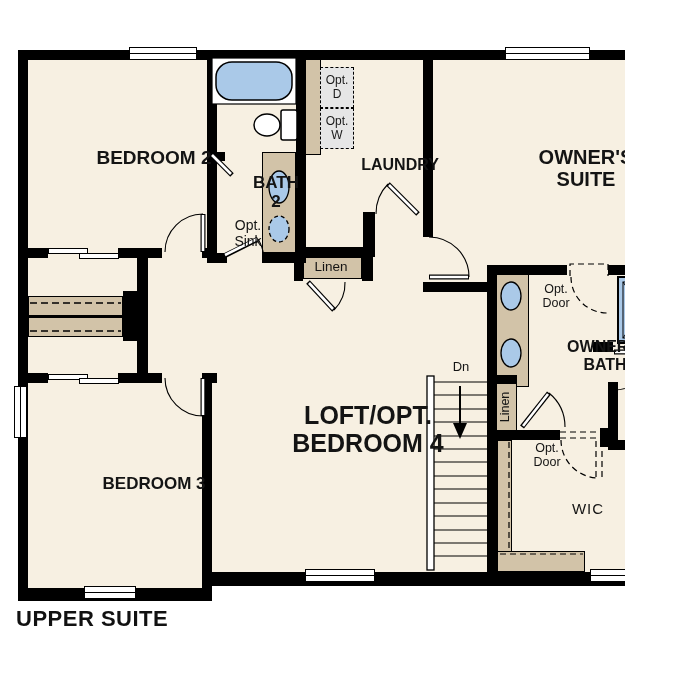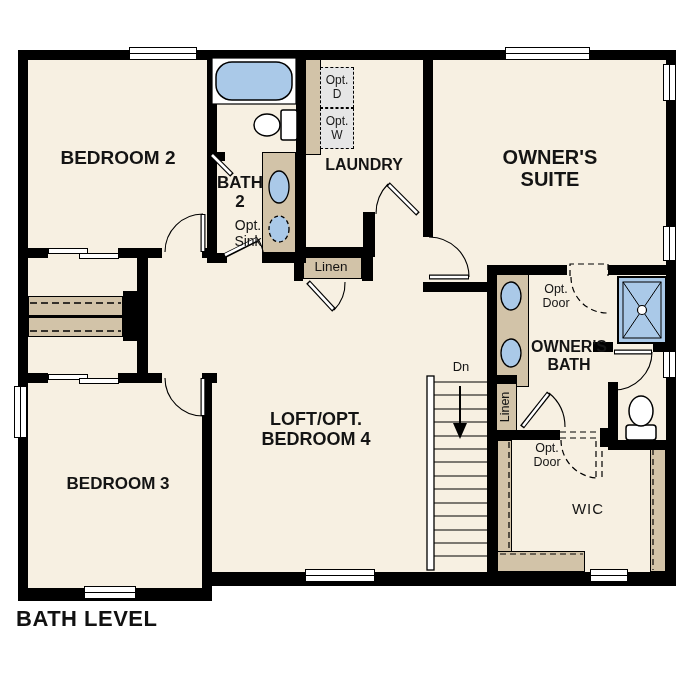--- a/index.html
+++ b/index.html
@@ -1,31 +1,31 @@
 <!DOCTYPE html>
 <html><head>
 <meta charset="utf-8">
 <style>
   html,body{margin:0;padding:0;background:#fff;}
-  .plan{position:relative;width:676px;height:687px;background:#fff;overflow:hidden;
+  .plan{position:relative;width:625px;height:687px;background:#fff;overflow:hidden;
         font-family:"Liberation Sans",sans-serif;}
   .floor{position:absolute;background:var(--floor,#f7f0e2);}
   .wall{position:absolute;background:var(--wall,#000);}
   .tan{position:absolute;background:var(--tan,#d2c3a8);border:1.2px solid #000;box-sizing:border-box;}
   .appliance{position:absolute;background:var(--gray,#e6e6e6);border:1.5px dashed #000;box-sizing:border-box;
              display:flex;align-items:center;justify-content:center;text-align:center;
              font-size:12px;line-height:1.1;color:#1a1a1a;white-space:pre-line;}
   .win{position:absolute;background:#fff;border:1.5px solid #000;box-sizing:border-box;
        display:flex;align-items:center;justify-content:center;}
   .win-h i{display:block;width:100%;height:1.5px;background:#000;}
   .win-v i{display:block;height:100%;width:1.5px;background:#000;}
   .panel{position:absolute;background:#fff;border:1px solid #000;box-sizing:border-box;}
   .lbl{position:absolute;transform:translate(-50%,-50%);color:#141414;text-align:center;
        white-space:pre-line;line-height:1.12;}
-  .b{font-weight:bold;}
+  .b{font-weight:bold;margin-left:36px;}
   .rot{transform:translate(-50%,-50%) rotate(-90deg);}
   svg.overlay{position:absolute;left:0;top:0;width:687px;height:687px;pointer-events:none;}
   .title{position:absolute;left:16px;top:606px;font-size:22px;font-weight:bold;
          letter-spacing:.5px;color:#111;}
 </style>
 </head>
 <body>
 
 <div class="plan" style="--floor: #f7f0e2; --wall: #000000; --tan: #d2c3a8; --gray: #e6e6e6;">
 
@@ -232,28 +232,28 @@
   </svg>
 
   <div class="lbl b" style="left:118px;top:158px;font-size:19px">BEDROOM 2</div>
   <div class="lbl b" style="left:240px;top:192px;font-size:17px">BATH
 2</div>
   <div class="lbl" style="left:248px;top:234px;font-size:14px">Opt.
 Sink</div>
   <div class="lbl b" style="left:364px;top:165px;font-size:16px">LAUNDRY</div>
   <div class="lbl b" style="left:550px;top:168px;font-size:20px">OWNER'S
 SUITE</div>
-  <div class="lbl b" style="left:316px;top:429px;font-size:18px">LOFT/OPT.
+  <div class="lbl b" style="left:332px;top:429px;font-size:25px">LOFT/OPT.
 BEDROOM 4</div>
   <div class="lbl b" style="left:118px;top:484px;font-size:17px">BEDROOM 3</div>
   <div class="lbl b" style="left:569px;top:356px;font-size:16px">OWNER'S
 BATH</div>
   <div class="lbl" style="left:556px;top:296px;font-size:12.5px">Opt.
 Door</div>
   <div class="lbl" style="left:547px;top:455px;font-size:12.5px">Opt.
 Door</div>
   <div class="lbl" style="left:588px;top:509px;font-size:15px;letter-spacing:1px">WIC</div>
   <div class="lbl" style="left:331px;top:267px;font-size:13.5px">Linen</div>
   <div class="lbl rot" style="left:505px;top:407px;font-size:12.5px">Linen</div>
   <div class="lbl" style="left:461px;top:367px;font-size:13px">Dn</div>
 
-  <div class="title">BATH LEVEL</div>
+  <div class="title">UPPER SUITE</div>
 </div>
 
 </body></html>

